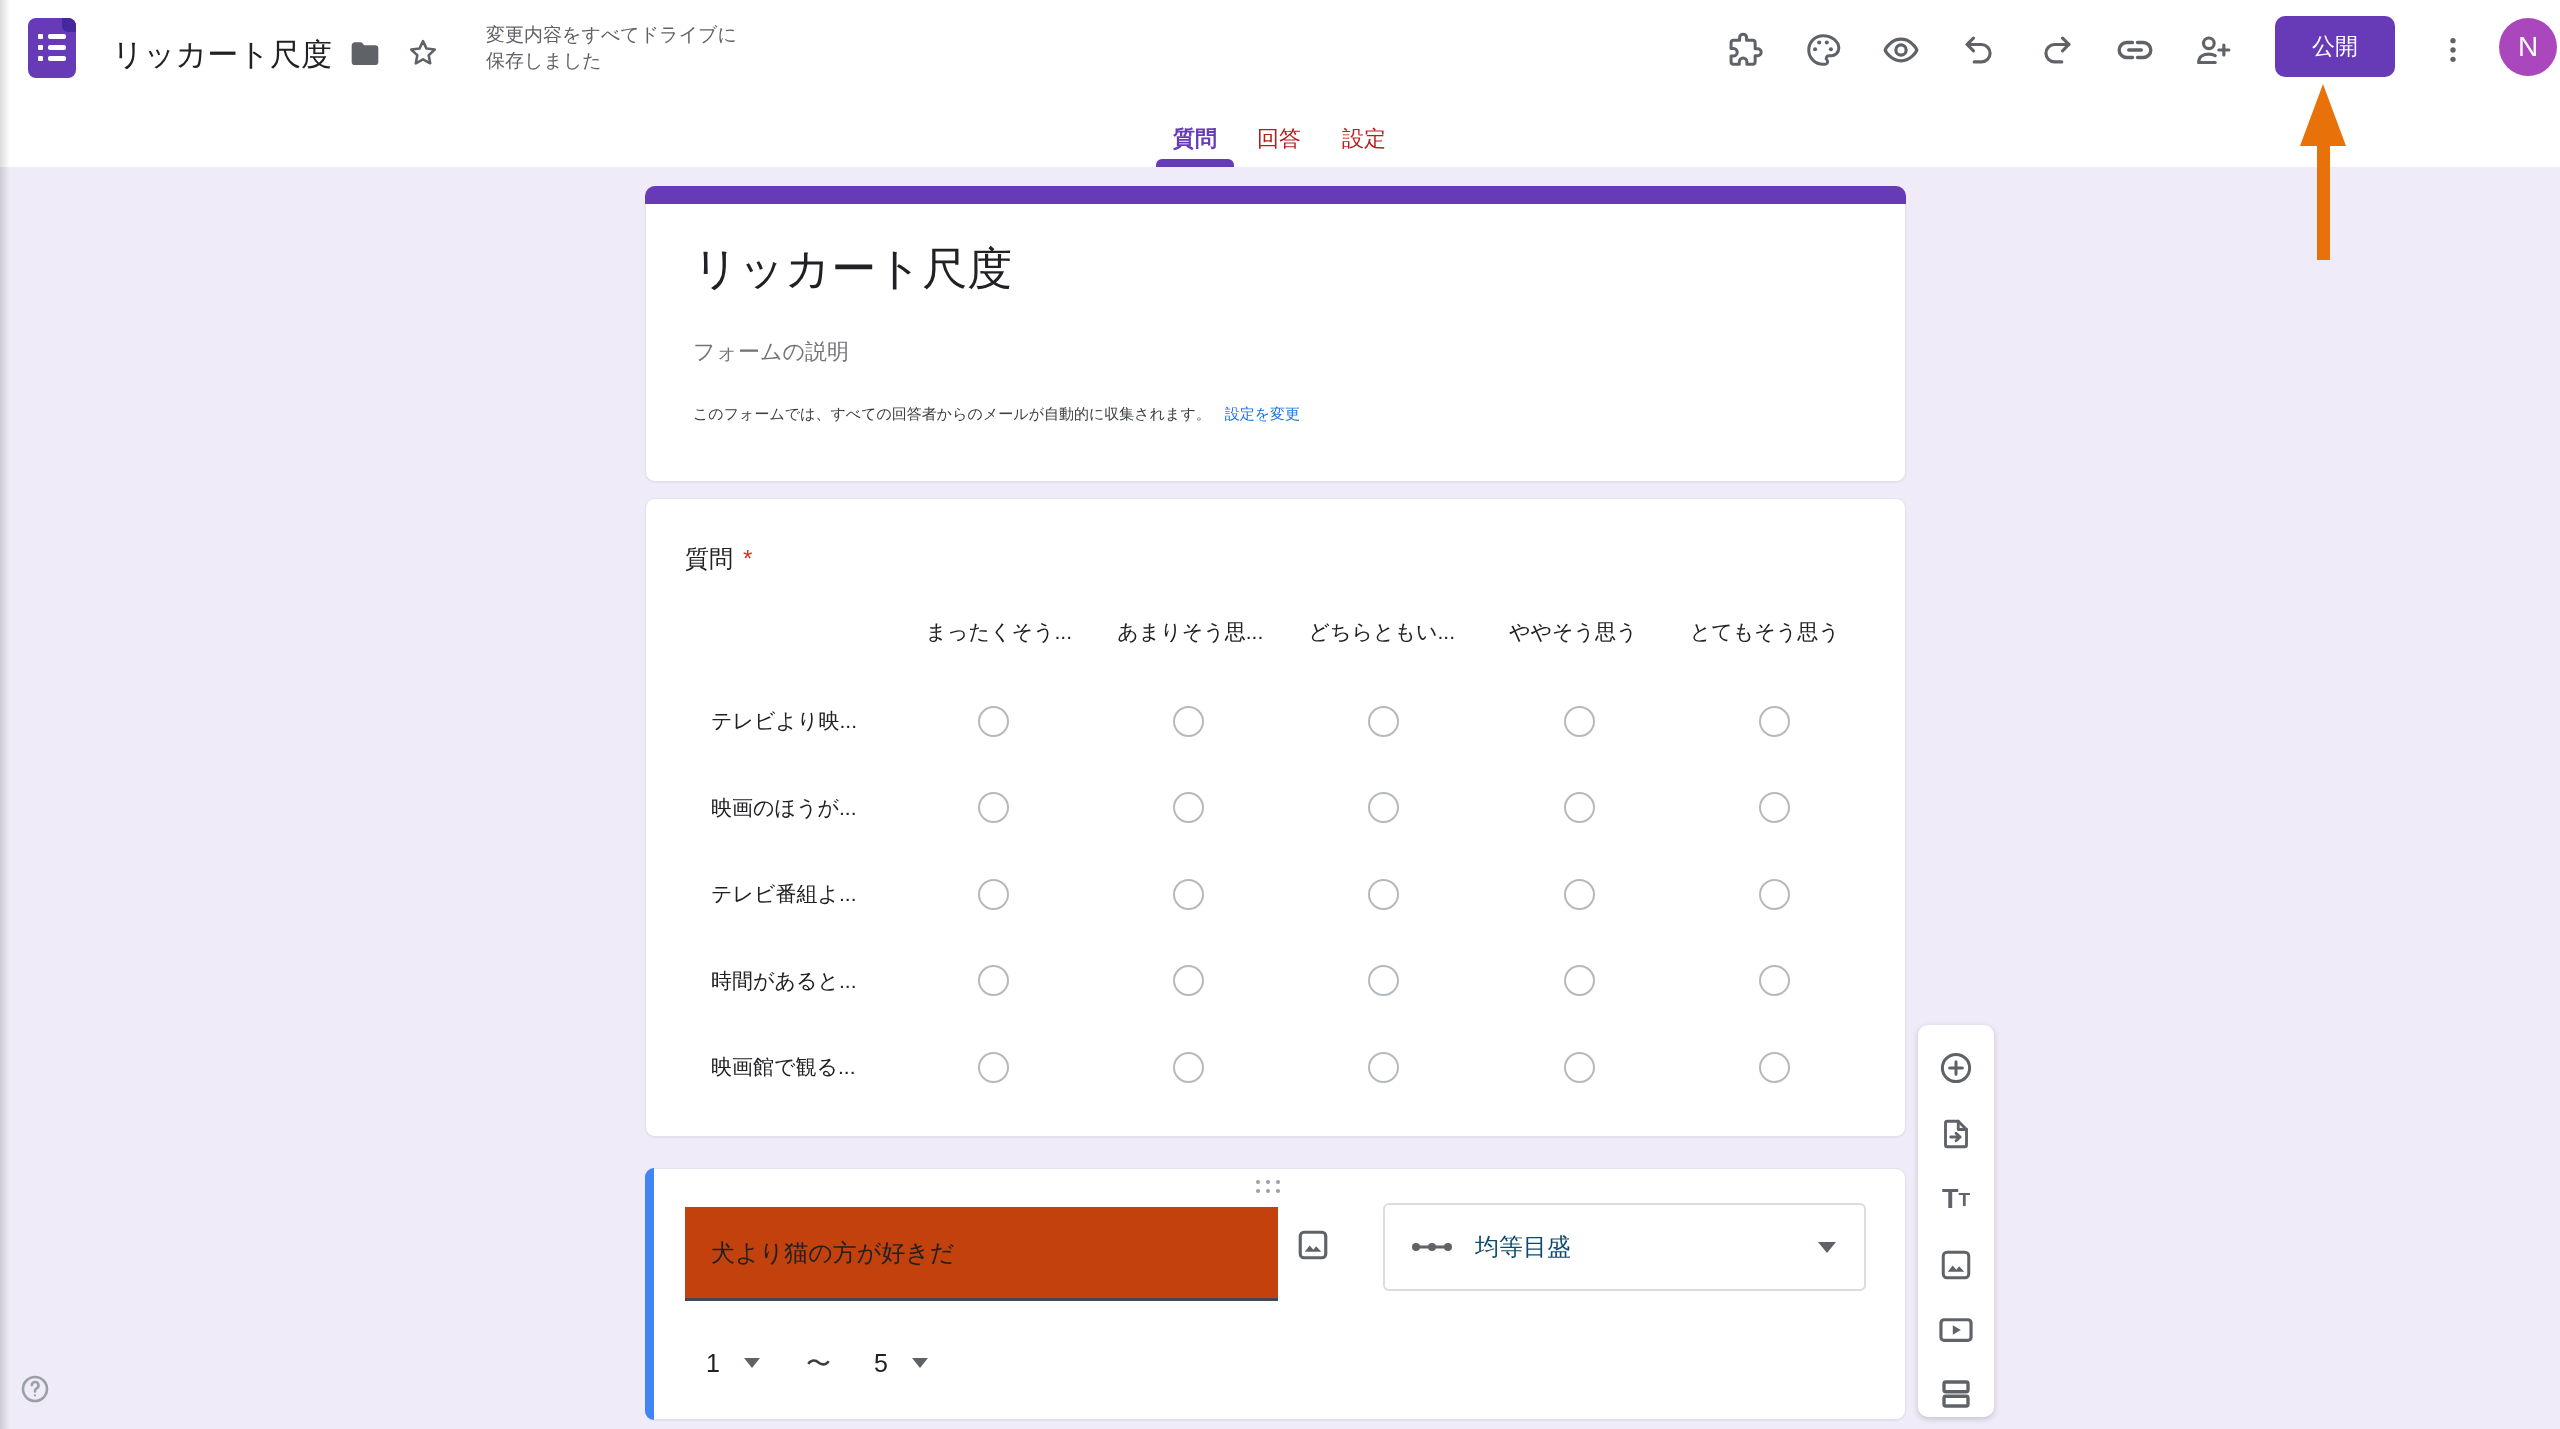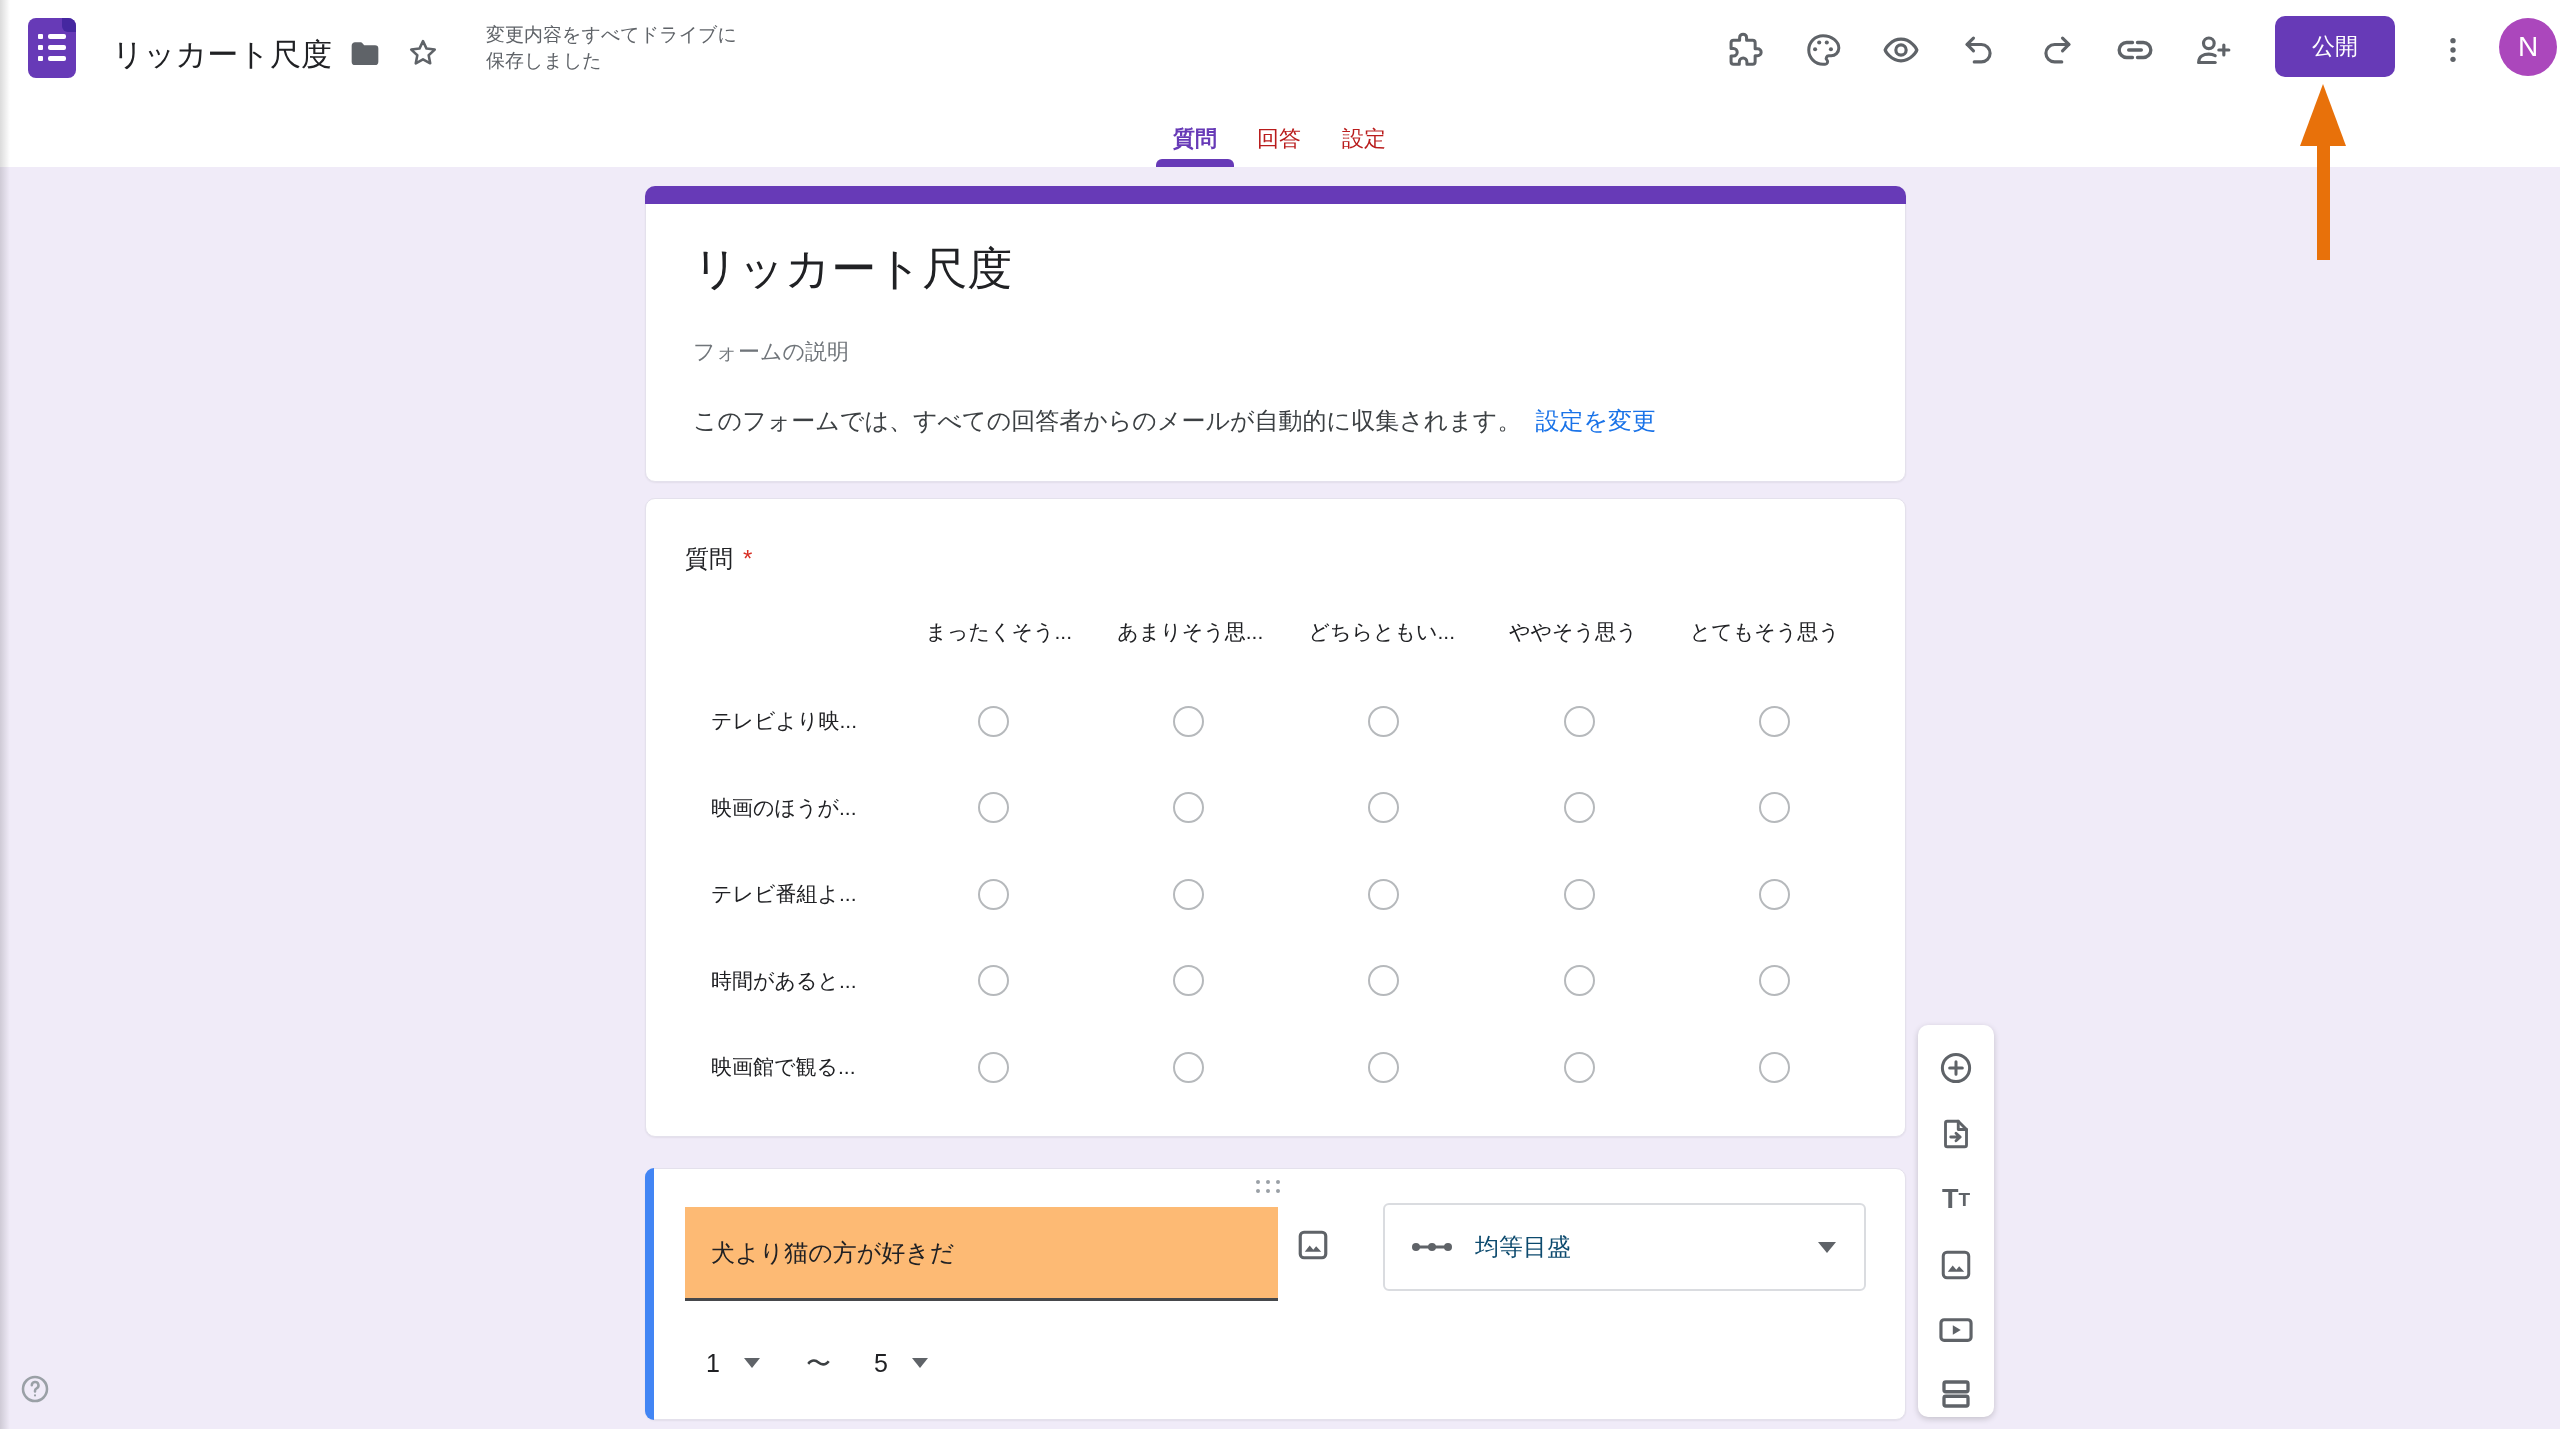--- a/index.html
+++ b/index.html
@@ -28,41 +28,41 @@
   .tab.active{color:#673ab7;font-weight:bold;}
   .tab-underline{position:absolute;left:1156px;top:159px;width:78px;height:8px;background:#673ab7;border-radius:6px 6px 0 0;}
 
   
   .card{position:absolute;left:645px;width:1261px;background:#fff;border:1px solid #e4e1ec;border-radius:10px;
     box-shadow:0 1px 2px rgba(0,0,0,0.06);box-sizing:border-box;}
   .form-header-card{top:186px;height:296px;}
   .form-header-card .topbar{position:absolute;left:-1px;top:-1px;width:1261px;height:18px;background:#673ab7;border-radius:10px 10px 0 0;}
   .form-title{position:absolute;left:47px;top:52px;font-size:45px;color:#202124;}
   .form-desc{position:absolute;left:47px;top:150px;font-size:22px;color:#70757a;}
-  .email-note{position:absolute;left:47px;top:218px;font-size:24px;color:#3c4043;white-space:nowrap;}
+  .email-note{position:absolute;left:47px;top:218px;font-size:15px;color:#3c4043;white-space:nowrap;}
   .email-note a{color:#1a73e8;text-decoration:none;margin-left:14px;cursor:pointer;}
 
   
   .grid-card{top:498px;height:639px;}
   .q-title{position:absolute;left:39px;top:44px;font-size:24px;color:#202124;text-align:center;}
   .q-req{color:#d93025;margin-left:10px;}
   .grid-head{position:absolute;left:257px;top:113px;width:958px;height:40px;display:flex;}
   .grid-head .hcell{width:191.5px;display:flex;align-items:center;justify-content:center;font-size:21px;color:#202124;white-space:nowrap;overflow:hidden;}
   .grid-rows{position:absolute;left:39px;top:179px;width:1176px;}
   .grid-row{display:flex;height:86.5px;align-items:center;gap:23px;}
   .grid-row .rlabel{width:218px;padding-left:26px;box-sizing:border-box;font-size:21px;color:#202124;white-space:nowrap;overflow:hidden;}
   .grid-row .rcell{width:191.5px;display:flex;align-items:center;justify-content:center;}
   .radio{width:27px;height:27px;border:2px solid #b6b9bc;border-radius:50%;background:#fff;cursor:pointer;}
 
   
   .editor-card{top:1168px;height:252px;border-radius:10px;}
   .blue-bar{position:absolute;left:-1px;top:-1px;width:9px;height:252px;background:#4285f4;border-radius:10px 0 0 10px;}
   .drag-dots{position:absolute;left:610px;top:11px;width:40px;height:18px;}
   .drag-dots i{position:absolute;width:4px;height:4px;background:#9aa0a6;border-radius:50%;}
-  .q-input{position:absolute;left:39px;top:38px;width:593px;height:94px;background:#fdba74;border:none;
+  .q-input{position:absolute;left:39px;top:38px;width:593px;height:94px;background:#c2410c;border:none;
     border-bottom:3px solid #46484b;display:flex;align-items:center;box-sizing:border-box;cursor:text;}
   .q-input span{margin-left:26px;font-size:24px;color:#202124;}
   .img-btn{position:absolute;left:643px;top:52px;width:48px;height:48px;display:flex;align-items:center;justify-content:center;cursor:pointer;}
   .type-select{position:absolute;left:737px;top:34px;width:483px;height:88px;border:2px solid #dadce0;border-radius:6px;
     display:flex;align-items:center;box-sizing:border-box;cursor:pointer;background:#fff;}
   .type-select .tlabel{margin-left:22px;font-size:24px;color:#0c4a6e;}
   .caret{width:0;height:0;border-left:9px solid transparent;border-right:9px solid transparent;border-top:11px solid #5f6368;}
   .type-select .caret{position:absolute;right:28px;}
   .scale-item{position:absolute;top:174px;height:40px;display:flex;align-items:center;font-size:25px;color:#202124;}
   .scale-caret{position:absolute;top:189px;width:0;height:0;border-left:8px solid transparent;border-right:8px solid transparent;border-top:10px solid #5f6368;cursor:pointer;}

